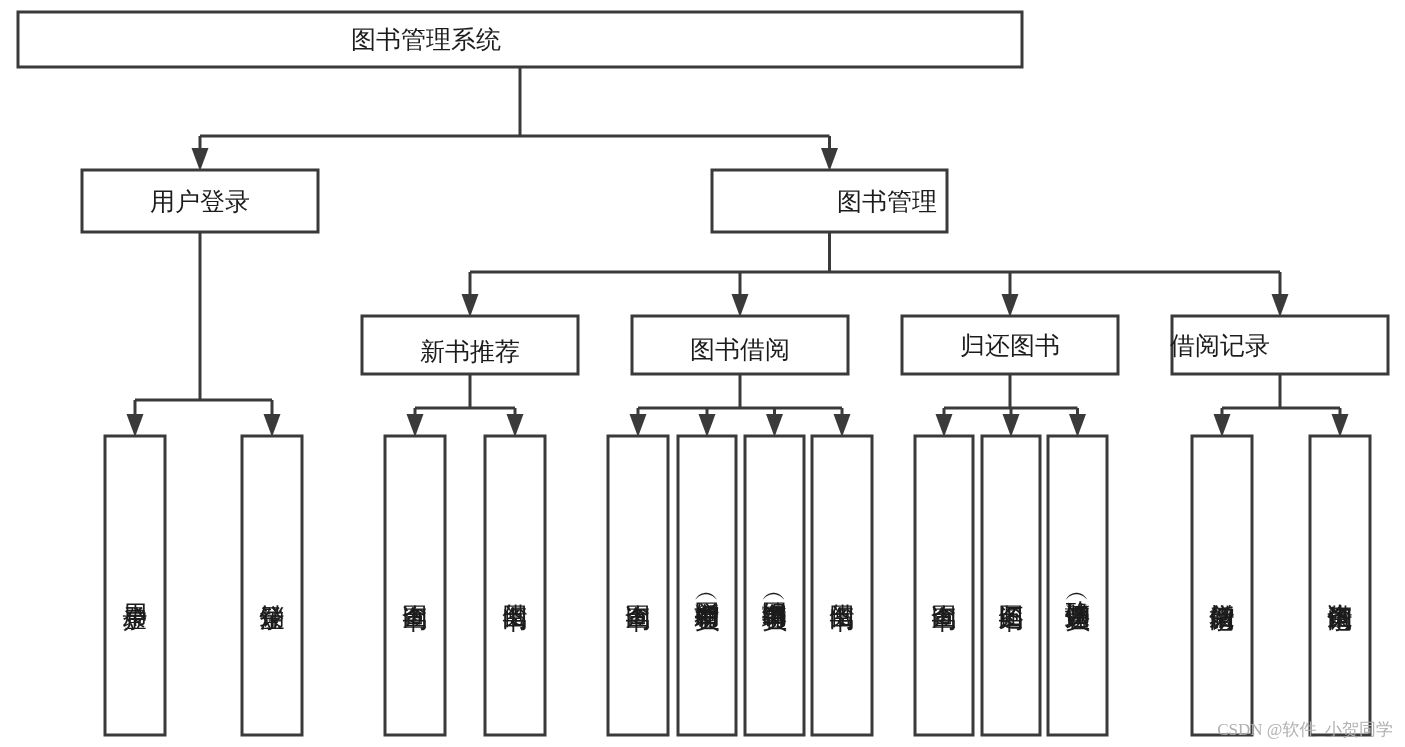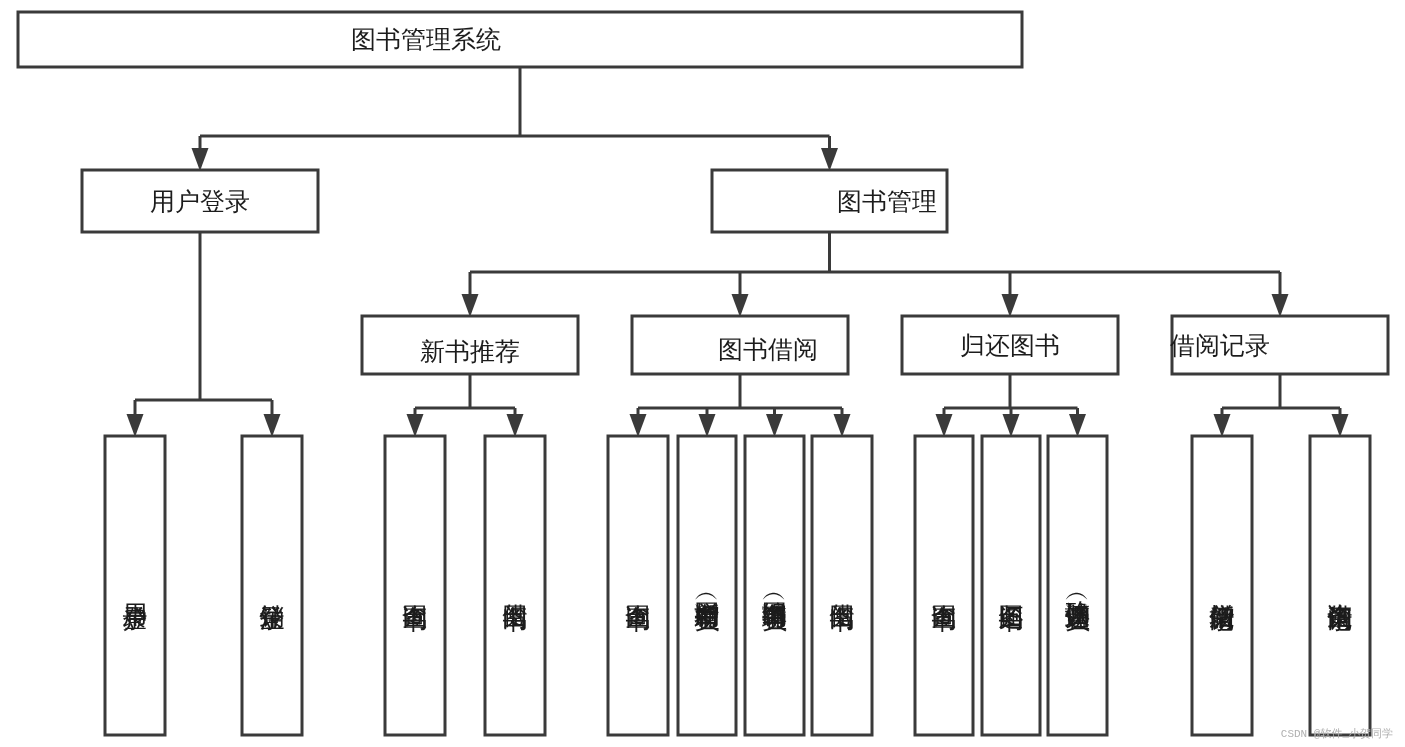--- a/index.html
+++ b/index.html
@@ -71,22 +71,22 @@
   .hlabel-text {
     font-family: "Liberation Sans", "DejaVu Sans", sans-serif;
     font-size: 25px;
     color: #1c1c1c;
     white-space: nowrap;
   }
   #watermark {
     position: absolute;
     right: 12px;
     bottom: 6px;
-    font-family: Liberation Mono, monospace;
-    font-size: 11px;
+    font-family: Liberation Serif, serif;
+    font-size: 17px;
     color: #b0b0b0;
     white-space: nowrap;
     user-select: none;
   }
 </style>
 </head>
 <body>
 
 <div id="diagram-root">
   <svg class="flow" viewBox="0 0 1405 747" xmlns="http://www.w3.org/2000/svg">
@@ -187,21 +187,21 @@
       </div>
       <div class="hlabel-wrap" style="left: 82px; top: 170px; width: 236px; height: 62px;">
         <div class="hlabel-text">用户登录</div>
       </div>
       <div class="hlabel-wrap" style="left: 712px; top: 170px; width: 276px; height: 62px; margin-left: 37px;">
         <div class="hlabel-text">图书管理</div>
       </div>
       <div class="hlabel-wrap" style="left: 362px; top: 316px; width: 216px; height: 70px;">
         <div class="hlabel-text">新书推荐</div>
       </div>
-      <div class="hlabel-wrap" style="left: 660px; top: 316px; width: 216px; height: 66px; justify-content: center;">
+      <div class="hlabel-wrap" style="left: 632px; top: 316px; width: 216px; height: 66px; justify-content: center;">
         <div class="hlabel-text">图书借阅</div>
       </div>
       <div class="hlabel-wrap" style="left: 902px; top: 316px; width: 216px; height: 58px;">
         <div class="hlabel-text">归还图书</div>
       </div>
       <div class="hlabel-wrap" style="left: 1112px; top: 316px; width: 216px; height: 58px;">
         <div class="hlabel-text">借阅记录</div>
       </div>
       <div class="vlabel-wrap" style="left: 105px; top: 436px; width: 60px; height: 299px;">
         <div class="vlabel-text">用户登录</div>

